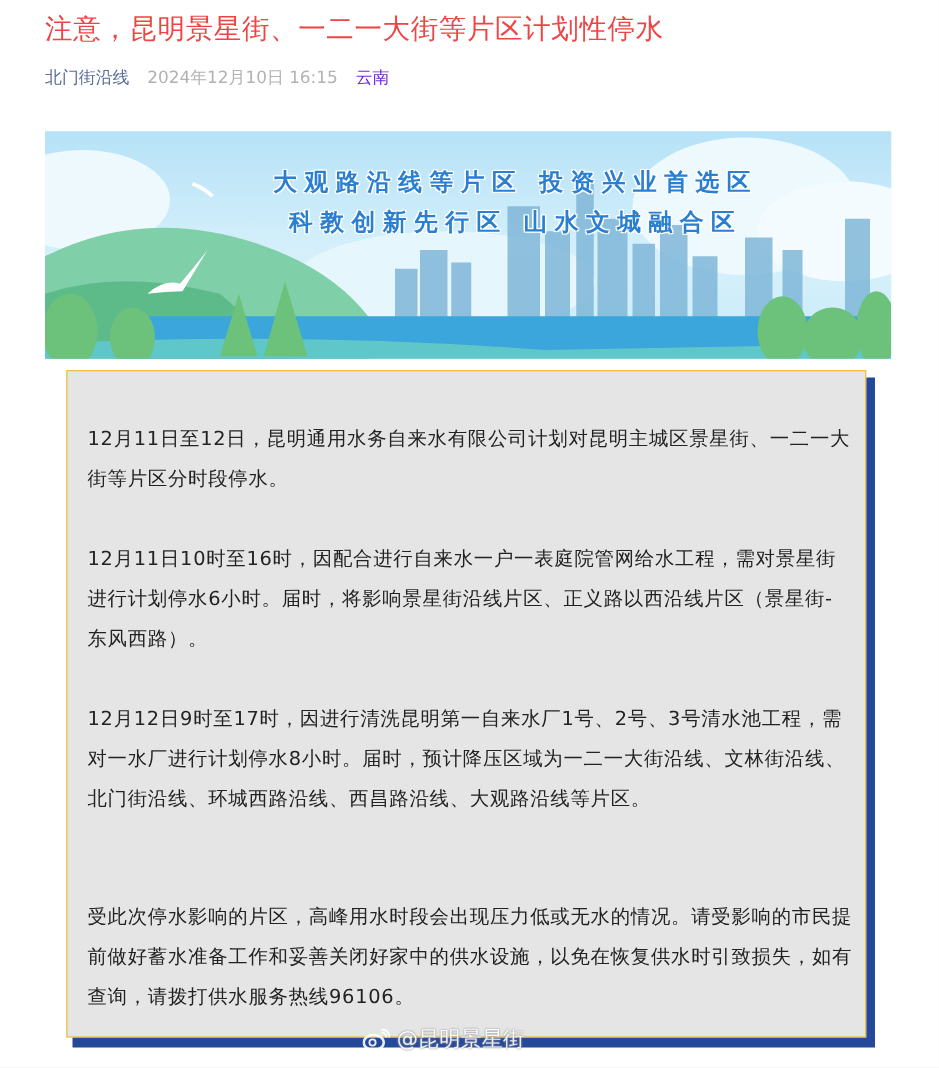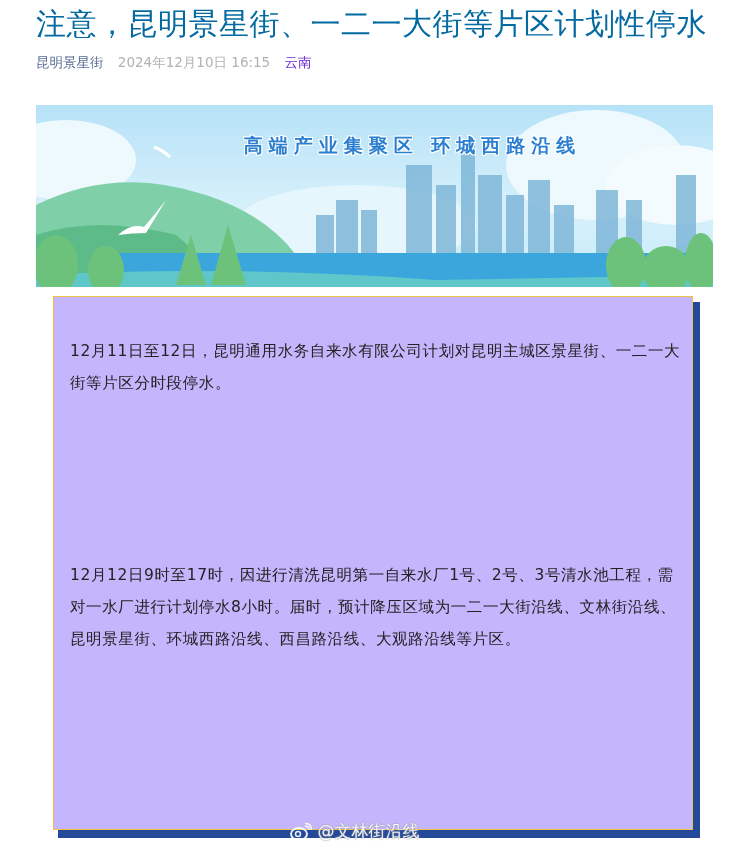--- a/index.html
+++ b/index.html
@@ -1,54 +1,54 @@
 <!DOCTYPE html>
 <html><head>
 <meta charset="utf-8">
 <style>
   html, body { margin:0; padding:0; background:#ffffff; }
   body { width:751px; height:854px; position:relative; overflow:hidden;
          font-family:"DejaVu Sans","Liberation Sans",sans-serif; color:#222; }
-  .title { position:absolute; left:36px; top:8px; font-size:30px; line-height:32px;
-           color:#0369a1; letter-spacing:0.5px; white-space:nowrap; }
+  .title { position:absolute; left:36px; top:8px; font-size:22px; line-height:32px;
+           color:#ef4444; letter-spacing:0.5px; white-space:nowrap; }
   .meta { position:absolute; left:36px; top:52px; font-size:13.5px; line-height:20px; white-space:nowrap; }
   .meta .author { color:#576b95; }
   .meta .time { color:#b2b2b2; margin-left:10px; }
   .meta .loc { color:#6d28d9; margin-left:10px; }
 
   .banner { position:absolute; left:36px; top:105px; width:677px; height:182px; overflow:hidden;
             background:linear-gradient(#b6e2f7 0%, #d6f0fb 55%, #c9ecf8 100%); }
   .banner svg { position:absolute; left:0; top:0; }
   .slogan { position:absolute; left:0; width:100%; text-align:center; font-size:19px; font-weight:bold;
             color:#2b7fd0; letter-spacing:6px; white-space:nowrap;
             text-shadow:0 0 2px #fff, 1px 1px 0 #fff, -1px -1px 0 #fff, 1px -1px 0 #fff, -1px 1px 0 #fff; }
   .slogan.l1 { top:28px; left:38px; }
   .slogan.l2 { top:60px; left:38px; }
 
   .box-shadow { position:absolute; left:58px; top:302px; width:642px; height:536px; background:#24489a; }
-  .box { position:absolute; left:53px; top:296px; width:640px; height:534px; background:#c4b5fd;
+  .box { position:absolute; left:53px; top:296px; width:640px; height:534px; background:#e5e5e5;
          border:1.5px solid #f0c040; box-sizing:border-box; }
   .para { position:absolute; left:16px; width:612px; font-size:15.5px; line-height:32px;
           color:#222; letter-spacing:0.6px; margin:0; }
   .p1 { top:38px; }
   .p2 { top:134px; }
   .p3 { top:262px; }
   .p4 { top:420px; }
 
   .watermark { position:absolute; left:290px; top:820px; font-size:17px; color:#ffffff;
                white-space:nowrap; text-shadow:0 0 2px #999, 0 0 1px #888; opacity:0.9; }
   .watermark .wb { display:inline-block; width:22px; height:18px; vertical-align:middle; }
 </style>
 </head>
 <body>
 
 <div class="title">注意，昆明景星街、一二一大街等片区计划性停水</div>
 
 <div class="meta">
-  <span class="author">昆明景星街</span>
+  <span class="author">北门街沿线</span>
   <span class="time">2024年12月10日 16:15</span>
   <span class="loc">云南</span>
 </div>
 
 <div class="banner">
   <svg width="677" height="182" viewBox="0 0 677 182">
 
     <ellipse cx="30" cy="55" rx="70" ry="40" fill="#eef9fe"></ellipse>
     <ellipse cx="560" cy="60" rx="90" ry="55" fill="#eef9fe"></ellipse>
     <ellipse cx="640" cy="80" rx="70" ry="40" fill="#f4fbfe"></ellipse>
@@ -82,32 +82,35 @@
       <path d="M140 180 L155 130 L170 180 Z"></path>
       <path d="M175 180 L192 120 L210 180 Z"></path>
       <ellipse cx="590" cy="160" rx="20" ry="28"></ellipse>
       <ellipse cx="630" cy="165" rx="24" ry="24"></ellipse>
       <ellipse cx="665" cy="158" rx="16" ry="30"></ellipse>
     </g>
 
     <path d="M82 130 Q95 118 108 122 Q120 108 130 95 Q118 115 110 128 Q96 128 82 130 Z" fill="#ffffff"></path>
     <path d="M118 42 Q128 46 134 52" stroke="#ffffff" stroke-width="3" fill="none"></path>
   </svg>
-  <div class="slogan l1">高端产业集聚区 环城西路沿线</div>
+  <div class="slogan l1">大观路沿线等片区 投资兴业首选区</div>
+  <div class="slogan l2">科教创新先行区 山水文城融合区</div>
 </div>
 
 <div class="box-shadow"></div>
 <div class="box">
   <p class="para p1">12月11日至12日，昆明通用水务自来水有限公司计划对昆明主城区景星街、一二一大街等片区分时段停水。</p>
-  <p class="para p3">12月12日9时至17时，因进行清洗昆明第一自来水厂1号、2号、3号清水池工程，需对一水厂进行计划停水8小时。届时，预计降压区域为一二一大街沿线、文林街沿线、昆明景星街、环城西路沿线、西昌路沿线、大观路沿线等片区。</p>
+  <p class="para p2">12月11日10时至16时，因配合进行自来水一户一表庭院管网给水工程，需对景星街进行计划停水6小时。届时，将影响景星街沿线片区、正义路以西沿线片区（景星街-东风西路）。</p>
+  <p class="para p3">12月12日9时至17时，因进行清洗昆明第一自来水厂1号、2号、3号清水池工程，需对一水厂进行计划停水8小时。届时，预计降压区域为一二一大街沿线、文林街沿线、北门街沿线、环城西路沿线、西昌路沿线、大观路沿线等片区。</p>
+  <p class="para p4">受此次停水影响的片区，高峰用水时段会出现压力低或无水的情况。请受影响的市民提前做好蓄水准备工作和妥善关闭好家中的供水设施，以免在恢复供水时引致损失，如有查询，请拨打供水服务热线96106。</p>
 </div>
 
 <div class="watermark">
   <span class="wb">
     <svg width="22" height="18" viewBox="0 0 22 18">
       <ellipse cx="9" cy="11" rx="8" ry="6" fill="none" stroke="#fff" stroke-width="2"></ellipse>
       <circle cx="8" cy="11" r="2.5" fill="none" stroke="#fff" stroke-width="1.5"></circle>
       <path d="M15 3 Q19 3 19 7" stroke="#fff" stroke-width="1.6" fill="none"></path>
       <path d="M15 0.5 Q21.5 0.5 21.5 7" stroke="#fff" stroke-width="1.6" fill="none"></path>
     </svg>
   </span>
-  <span>@文林街沿线</span>
+  <span>@昆明景星街</span>
 </div>
 
 </body></html>

